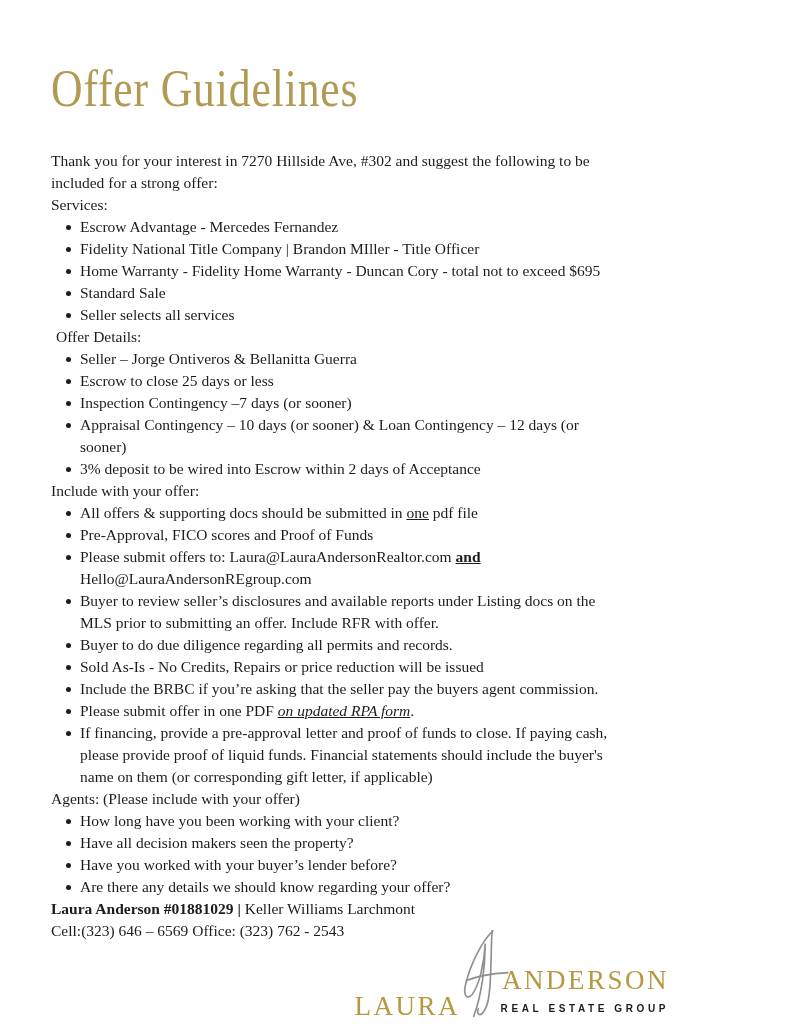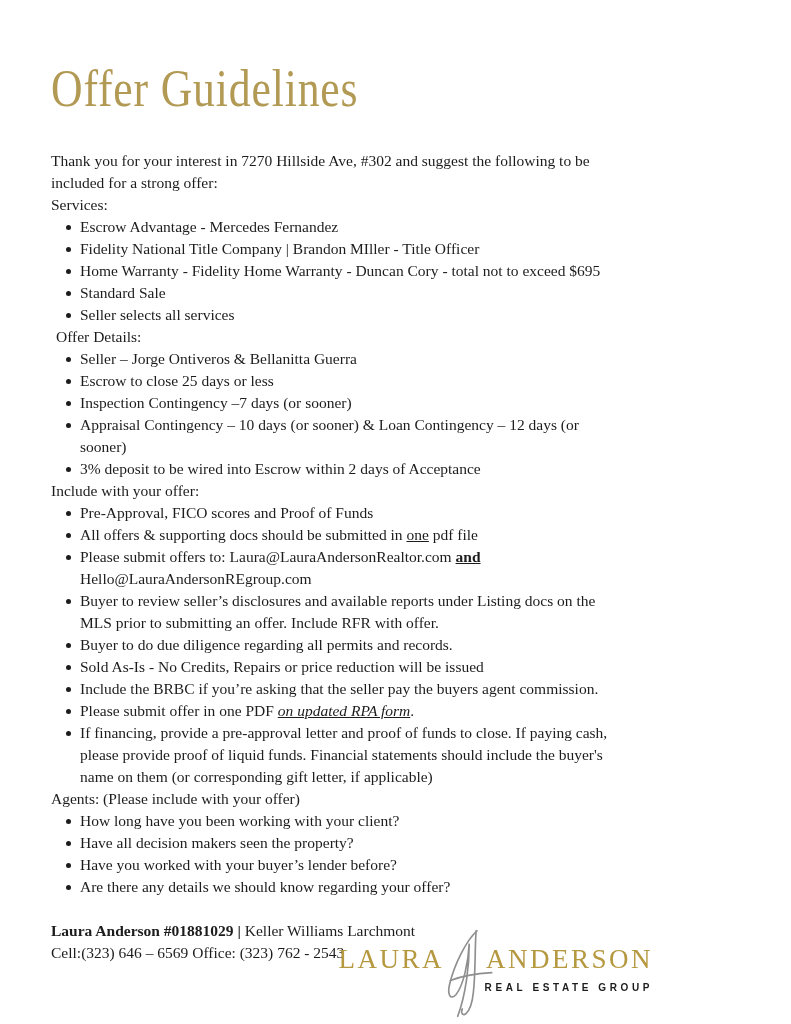--- a/index.html
+++ b/index.html
@@ -47,27 +47,27 @@
     margin:0;
   }
   li::before{
     content:"";
     position:absolute;
     left:15px;top:9px;
     width:5px;height:5px;
     border-radius:50%;
     background:var(--ink);
   }
-  .footer{margin-top:22px;}
+  .footer{}
   .footer p{margin:0;}
   .logo{
     position:absolute;
-    top:934px;right:20px;
+    top:934px;right:4px;
     display:flex;
-    align-items:flex-start;
+    align-items:flex-end;
   }
   .logo-laura,.logo-anderson{
     font-family:"Liberation Serif","DejaVu Serif",serif;
     color:var(--logo-gold);
     font-size:27px;
     line-height:1;
     letter-spacing:2.5px;
     margin-top:12px;
   }
   .monogram{
@@ -108,22 +108,22 @@
       <div class="section-heading">Offer Details:</div>
       <ul>
         <li>Seller – Jorge Ontiveros &amp; Bellanitta Guerra</li>
         <li>Escrow to close 25 days or less</li>
         <li>Inspection Contingency –7 days (or sooner)</li>
         <li>Appraisal Contingency – 10 days (or sooner) &amp; Loan Contingency – 12 days (or sooner)</li>
         <li>3% deposit to be wired into Escrow within 2 days of Acceptance</li>
       </ul>
       <div class="section-heading">Include with your offer:</div>
       <ul>
+        <li><span>All offers &amp; supporting docs should be submitted in </span><span style="text-decoration: underline;">one</span><span> pdf file</span></li>
         <li>Pre-Approval, FICO scores and Proof of Funds</li>
-        <li><span>All offers &amp; supporting docs should be submitted in </span><span style="text-decoration: underline;">one</span><span> pdf file</span></li>
         <li><span>Please submit offers to: Laura@LauraAndersonRealtor.com </span><span style="font-weight: 700; text-decoration: underline;">and </span><span>Hello@LauraAndersonREgroup.com</span></li>
         <li>Buyer to review seller’s disclosures and available reports under Listing docs on the MLS prior to submitting an offer. Include RFR with offer.</li>
         <li>Buyer to do due diligence regarding all permits and records.</li>
         <li>Sold As-Is - No Credits, Repairs or price reduction will be issued</li>
         <li>Include the BRBC if you’re asking that the seller pay the buyers agent commission.</li>
         <li><span>Please submit offer in one PDF </span><span style="text-decoration: underline; font-style: italic;">on updated RPA form</span><span>.</span></li>
         <li>If financing, provide a pre-approval letter and proof of funds to close. If paying cash, please provide proof of liquid funds. Financial statements should include the buyer's name on them (or corresponding gift letter, if applicable)</li>
       </ul>
       <div class="section-heading">Agents: (Please include with your offer)</div>
       <ul>

